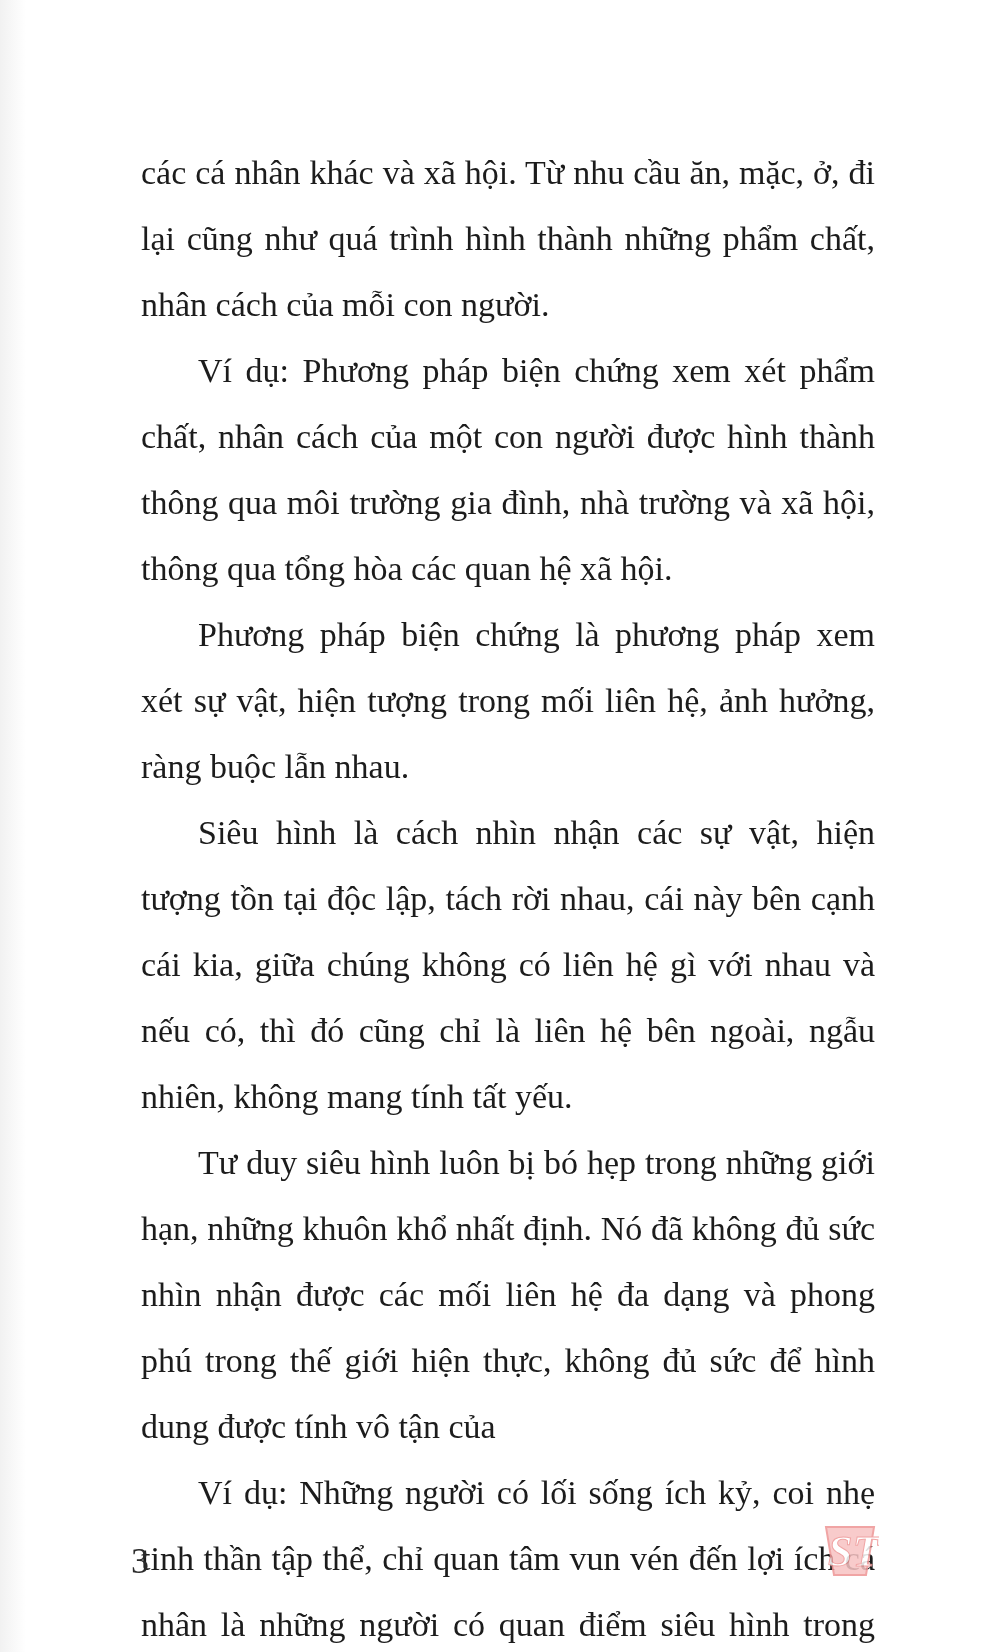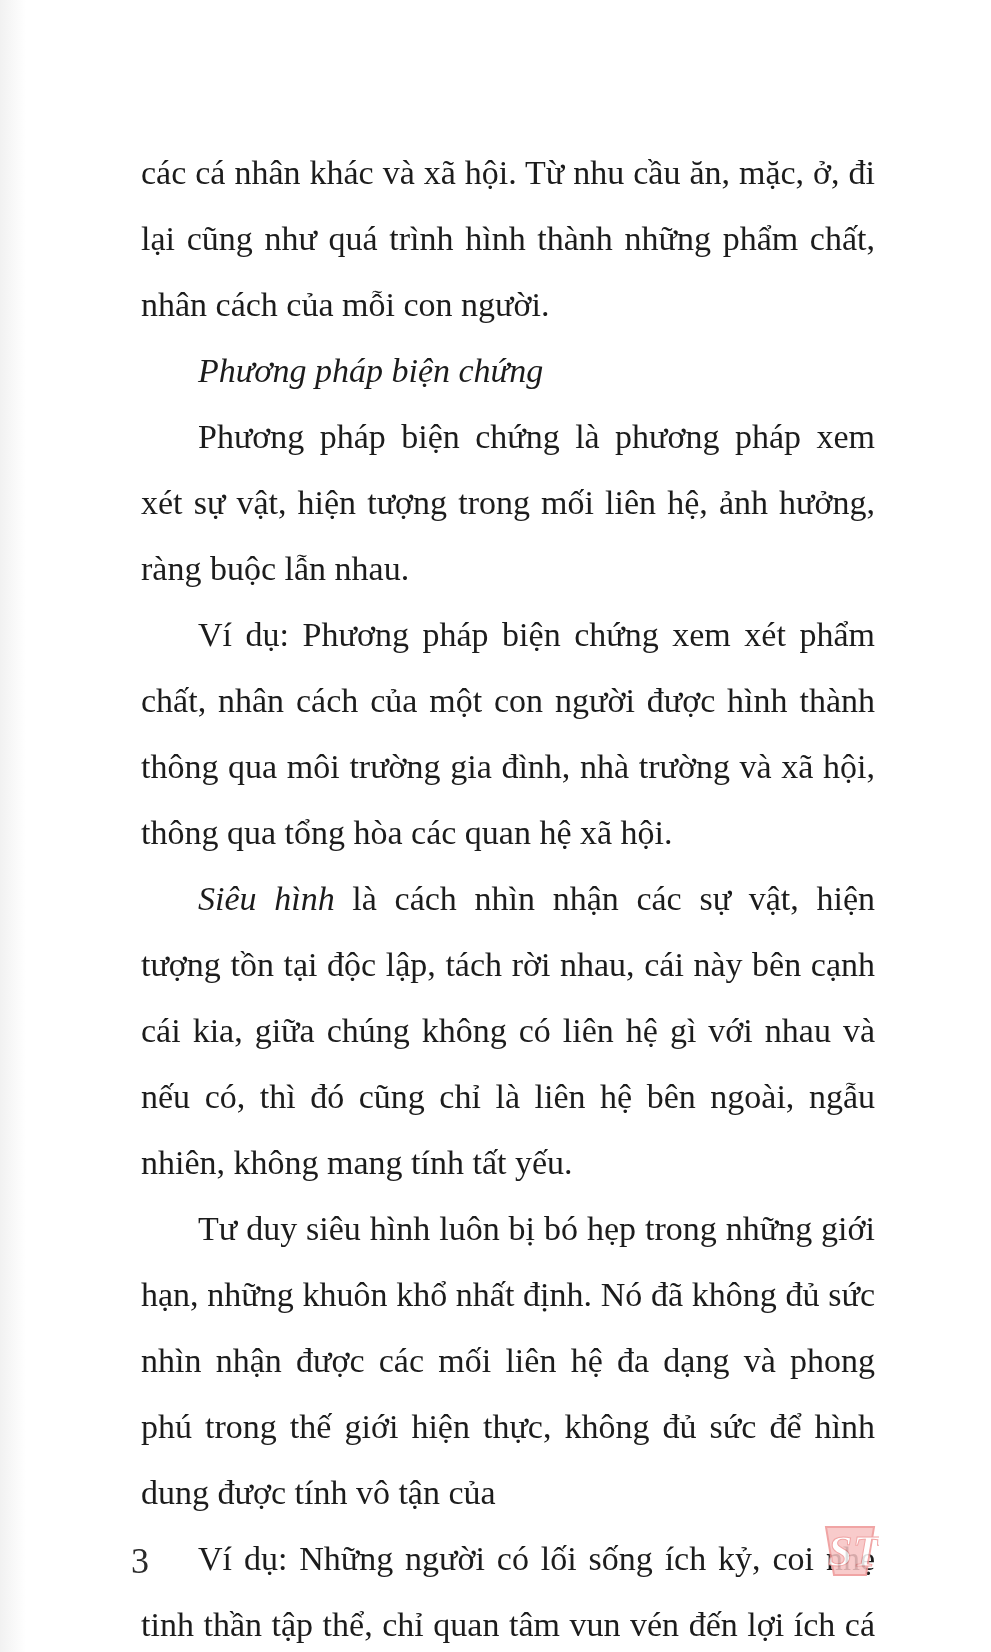--- a/index.html
+++ b/index.html
@@ -33,21 +33,21 @@
     .content p { margin: 0; text-indent: 57px; }
     .content p.no-indent { text-indent: 0; }
     .italic-line { font-style: italic; }
     .section-heading {
       font-weight: bold;
       font-size: 34px;
       margin: 88px 0 42px 0;
       text-indent: 57px;
       text-align: left;
     }
-    .lead-italic { font-style: italic; }
+    .lead-italic { }
     .page-number {
       position: absolute;
       left: 131px;
       top: 1540px;
       font-size: 36px;
       color: #2a2a2a;
     }
     .publisher-logo {
       position: absolute;
       left: 821px;
@@ -61,25 +61,24 @@
 <body>
 
 <div class="page">
 
   <div class="edge-shade"></div>
 
   <div class="content">
 
     <p class="no-indent">các cá nhân khác và xã hội. Từ nhu cầu ăn, mặc, ở, đi lại cũng như quá trình hình thành những phẩm chất, nhân cách của mỗi con người.</p>
 
-    <p class="italic-line">Phương pháp biện chứng</p>
+
+    <p>Ví dụ: Phương pháp biện chứng xem xét phẩm chất, nhân cách của một con người được hình thành thông qua môi trường gia đình, nhà trường và xã hội, thông qua tổng hòa các quan hệ xã hội.</p>
 
     <p>Phương pháp biện chứng là phương pháp xem xét sự vật, hiện tượng trong mối liên hệ, ảnh hưởng, ràng buộc lẫn nhau.</p>
-
-    <p>Ví dụ: Phương pháp biện chứng xem xét phẩm chất, nhân cách của một con người được hình thành thông qua môi trường gia đình, nhà trường và xã hội, thông qua tổng hòa các quan hệ xã hội.</p>
 
 
     <p><span class="lead-italic">Siêu hình</span><span> là cách nhìn nhận các sự vật, hiện tượng tồn tại độc lập, tách rời nhau, cái này bên cạnh cái kia, giữa chúng không có liên hệ gì với nhau và nếu có, thì đó cũng chỉ là liên hệ bên ngoài, ngẫu nhiên, không mang tính tất yếu.</span></p>
 
     <p>Tư duy siêu hình luôn bị bó hẹp trong những giới hạn, những khuôn khổ nhất định. Nó đã không đủ sức nhìn nhận được các mối liên hệ đa dạng và phong phú trong thế giới hiện thực, không đủ sức để hình dung được tính vô tận của</p>
 
     <p>Ví dụ: Những người có lối sống ích kỷ, coi nhẹ tinh thần tập thể, chỉ quan tâm vun vén đến lợi ích cá nhân là những người có quan điểm siêu hình trong cuộc sống.</p>
 
   </div>
 

